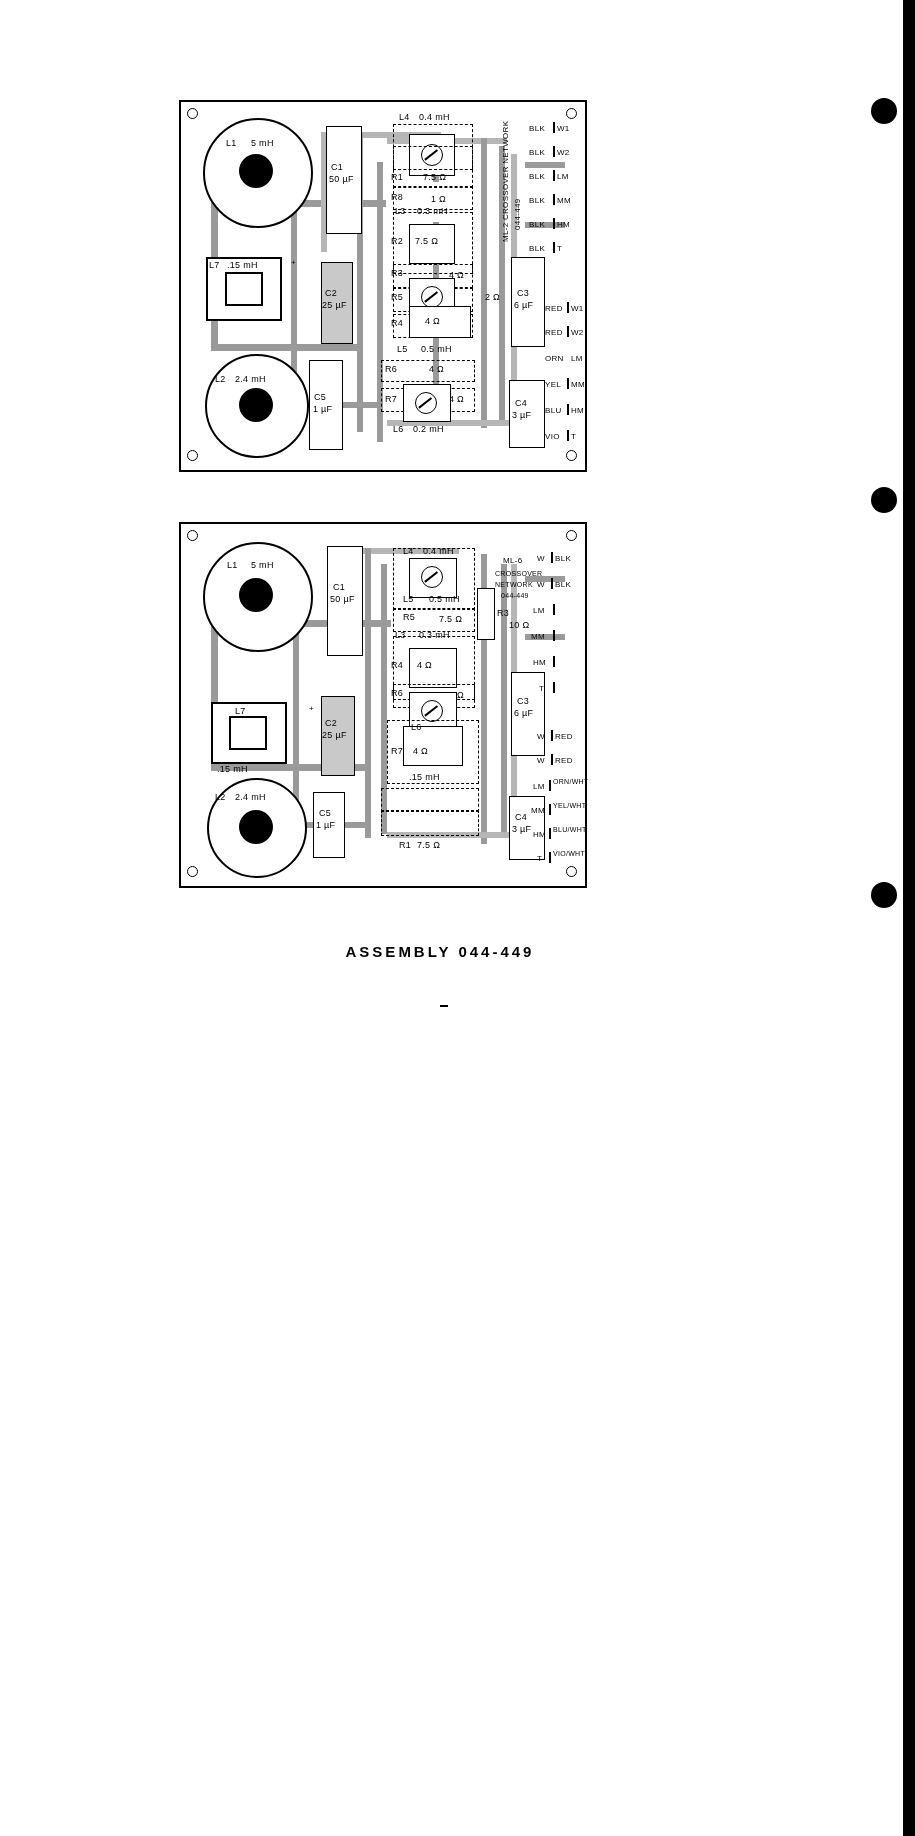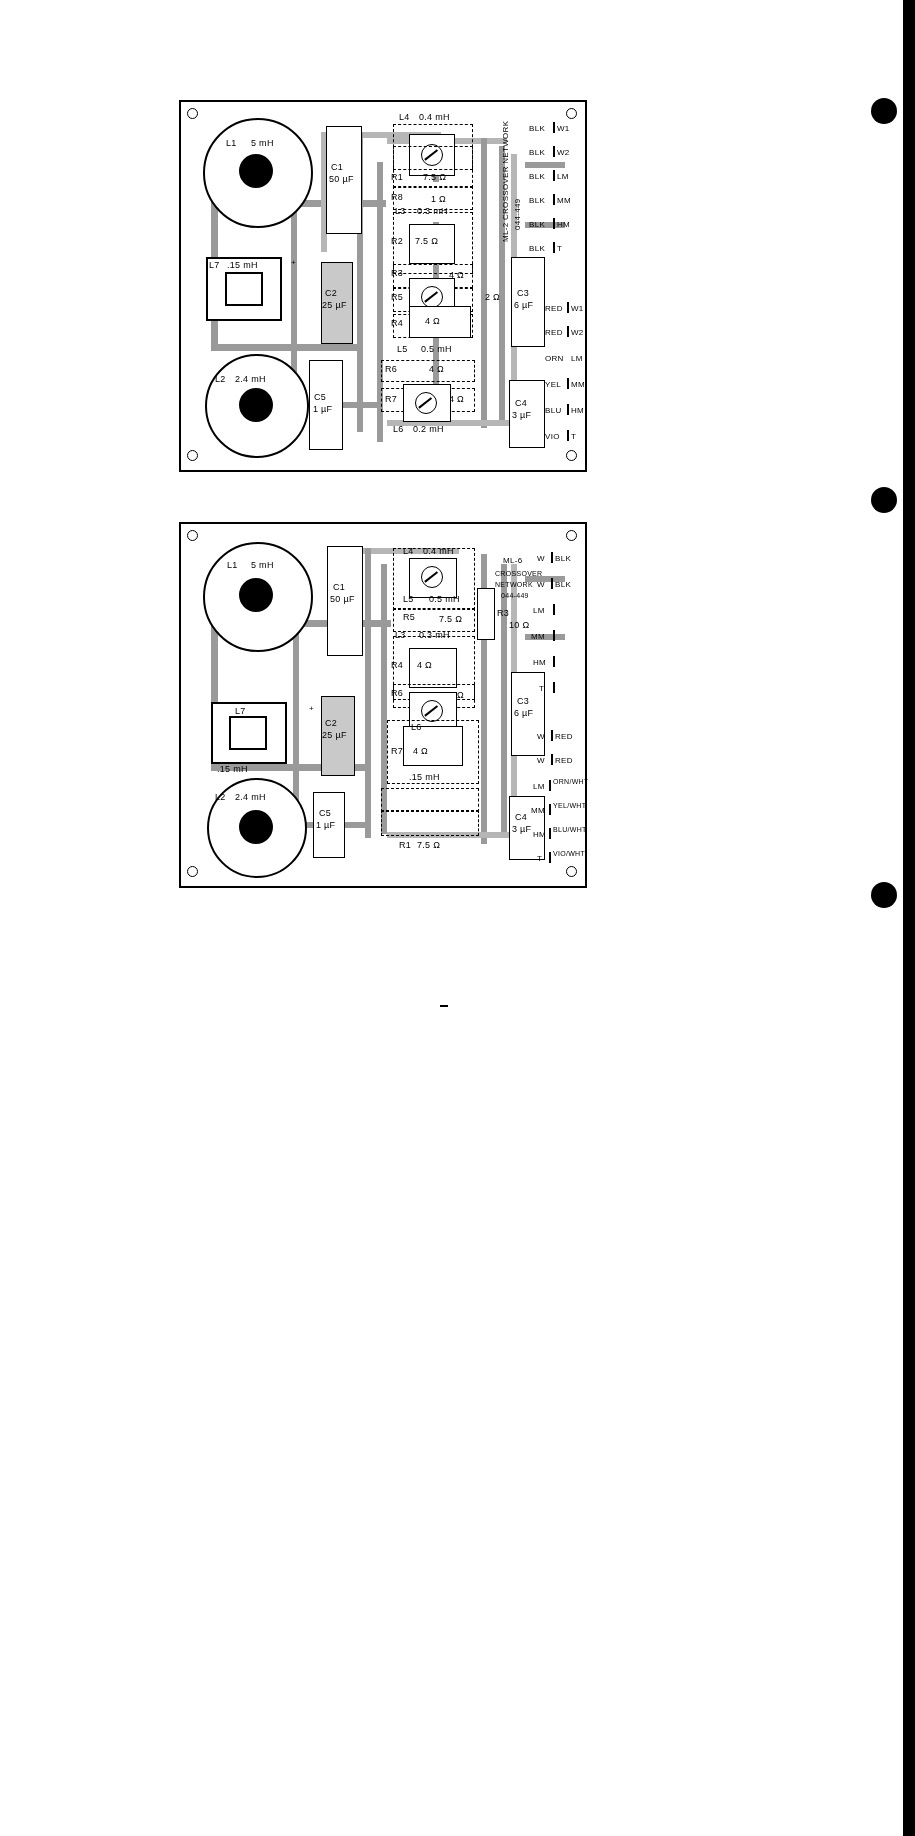--- a/index.html
+++ b/index.html
@@ -504,15 +504,16 @@
 
     <span class="lbl sm" style="left:352px; top:306px;">HM</span>
     <div class="term" style="left:368px; top:304px; height:11px;"></div>
     <span class="lbl xs" style="left:372px; top:302px;">BLU/WHT</span>
 
     <span class="lbl sm" style="left:356px; top:330px;">T</span>
     <div class="term" style="left:368px; top:328px; height:11px;"></div>
     <span class="lbl xs" style="left:372px; top:326px;">VIO/WHT</span>
   </div>
 
+  <div class="assembly">ASSEMBLY 044-449</div>
   <div class="dash-mark"></div>
 
 </div>
 
 </body></html>

